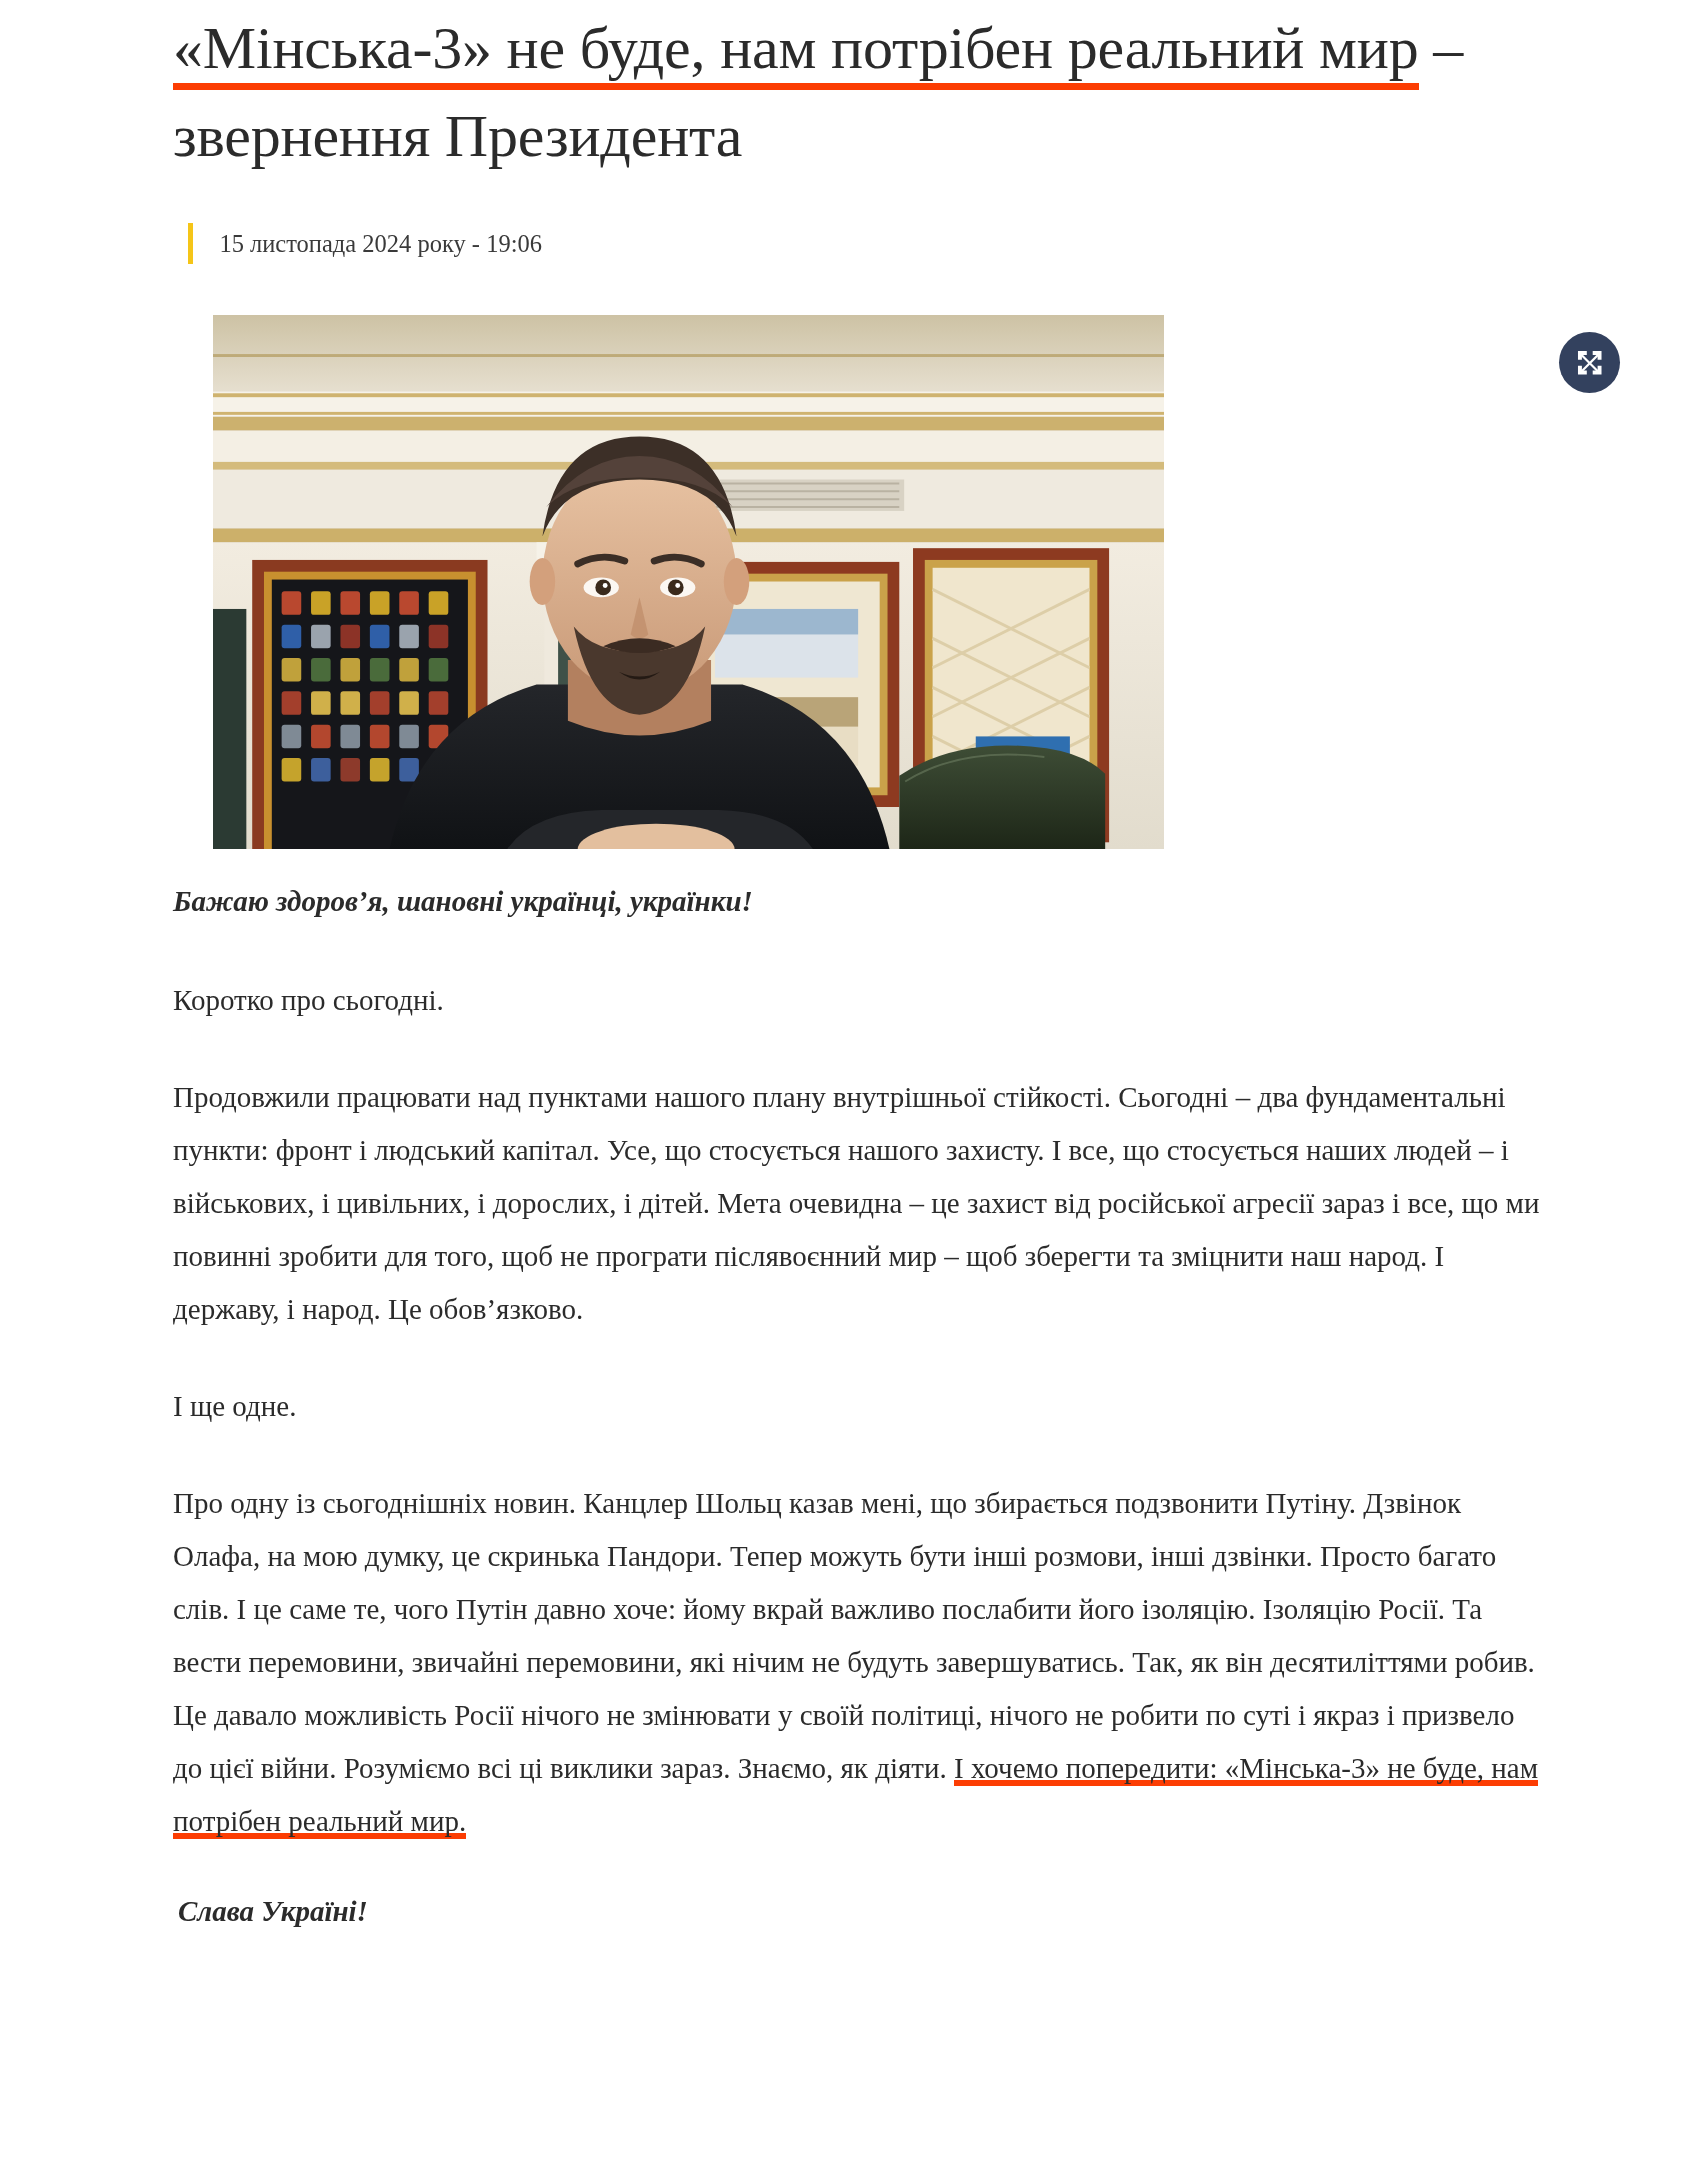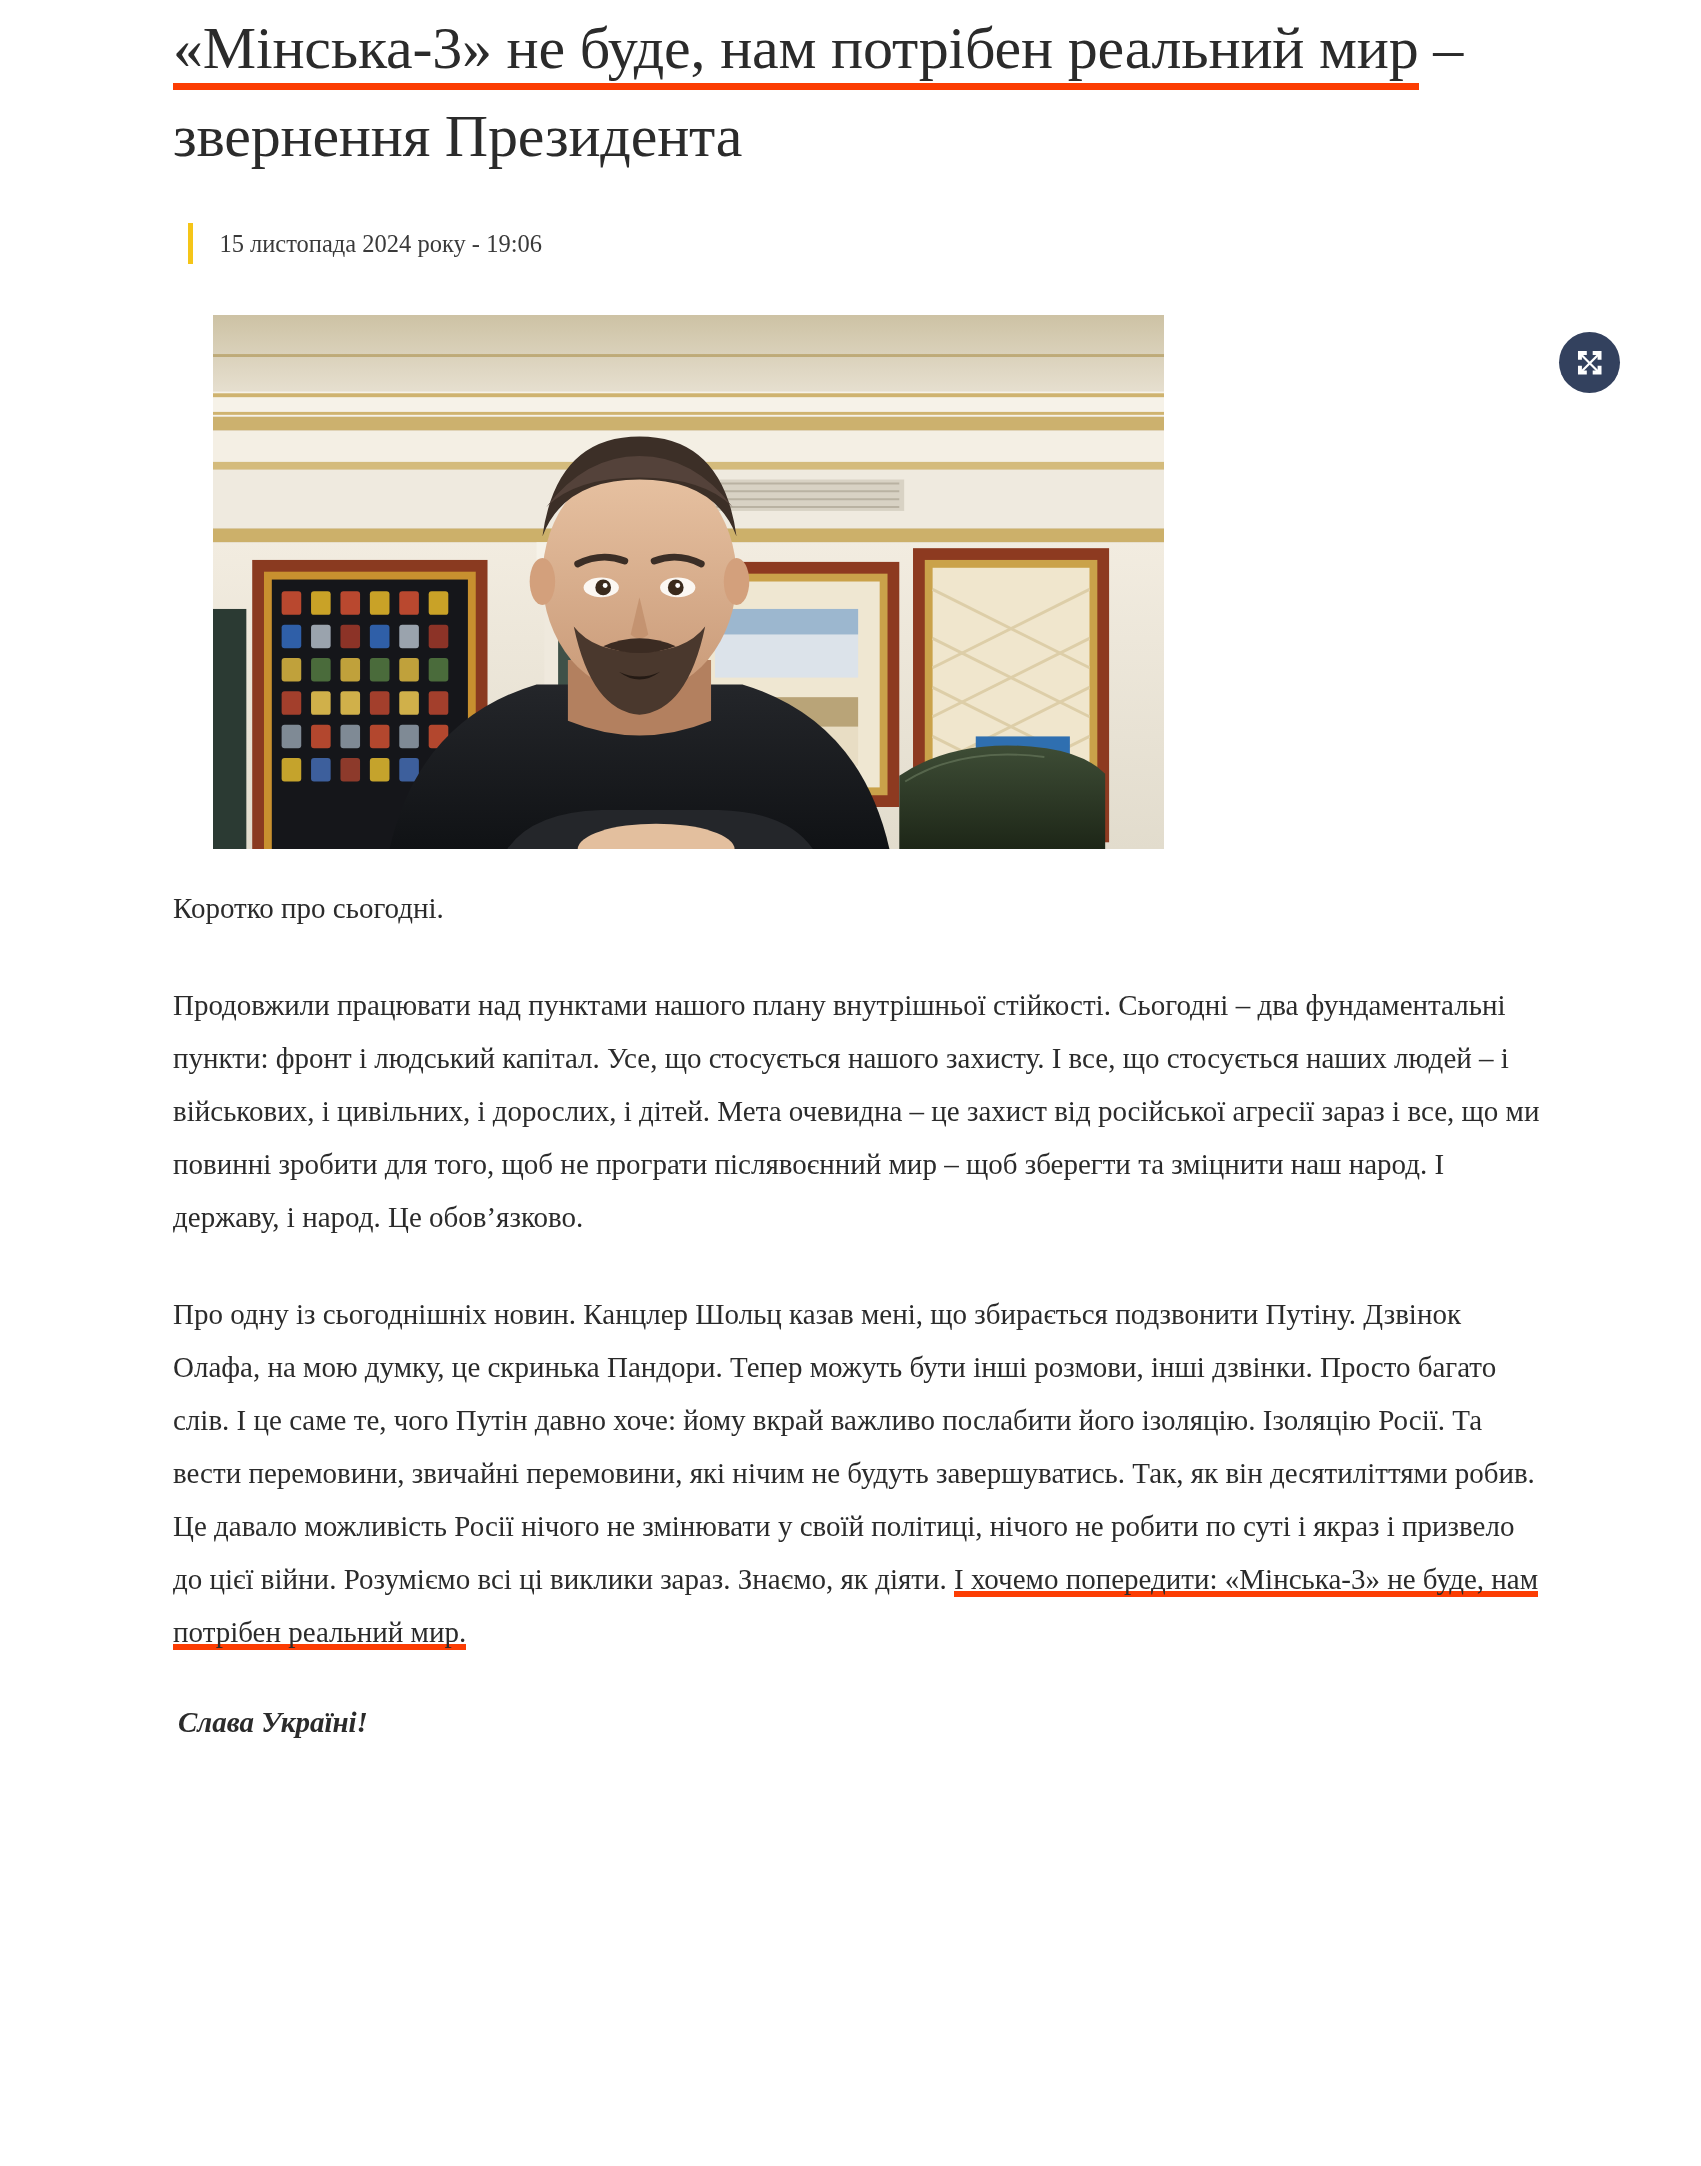--- a/index.html
+++ b/index.html
@@ -368,20 +368,22 @@
         <path d="M25 1 v9 h-4 v-5 h-5 v-4 z"></path>
         <path d="M1 25 v-9 h4 v5 h5 v4 z"></path>
         <path d="M25 25 h-9 v-4 h5 v-5 h4 z"></path>
         <path d="M5.2 4 l16.8 16.8 l-1.6 1.6 l-16.8 -16.8 z"></path>
         <path d="M20.8 4 l1.6 1.6 l-16.8 16.8 l-1.6 -1.6 z"></path>
       </g>
     </svg>
   </button>
 
   <div class="body-copy">
+    <p class="lede">Бажаю здоров’я, шановні українці, українки!</p>
     <p class="para">Коротко про сьогодні.</p>
     <p class="para">Продовжили працювати над пунктами нашого плану внутрішньої стійкості. Сьогодні – два фундаментальні пункти: фронт і людський капітал. Усе, що стосується нашого захисту. І все, що стосується наших людей – і військових, і цивільних, і дорослих, і дітей. Мета очевидна – це захист від російської агресії зараз і все, що ми повинні зробити для того, щоб не програти післявоєнний мир – щоб зберегти та зміцнити наш народ. І державу, і народ. Це обов’язково.</p>
+    <p class="para">І ще одне.</p>
     <p class="para"><span>Про одну із сьогоднішніх новин. Канцлер Шольц казав мені, що збирається подзвонити Путіну. Дзвінок Олафа, на мою думку, це скринька Пандори. Тепер можуть бути інші розмови, інші дзвінки. Просто багато слів. І це саме те, чого Путін давно хоче: йому вкрай важливо послабити його ізоляцію. Ізоляцію Росії. Та вести перемовини, звичайні перемовини, які нічим не будуть завершуватись. Так, як він десятиліттями робив. Це давало можливість Росії нічого не змінювати у своїй політиці, нічого не робити по суті і якраз і призвело до цієї війни. Розуміємо всі ці виклики зараз. Знаємо, як діяти. </span><span class="mark">І хочемо попередити: «Мінська-3» не буде, нам потрібен реальний мир.</span></p>
     <p class="closing">Слава Україні!</p>
   </div>
 
 </div>
 
 
 </body></html>

